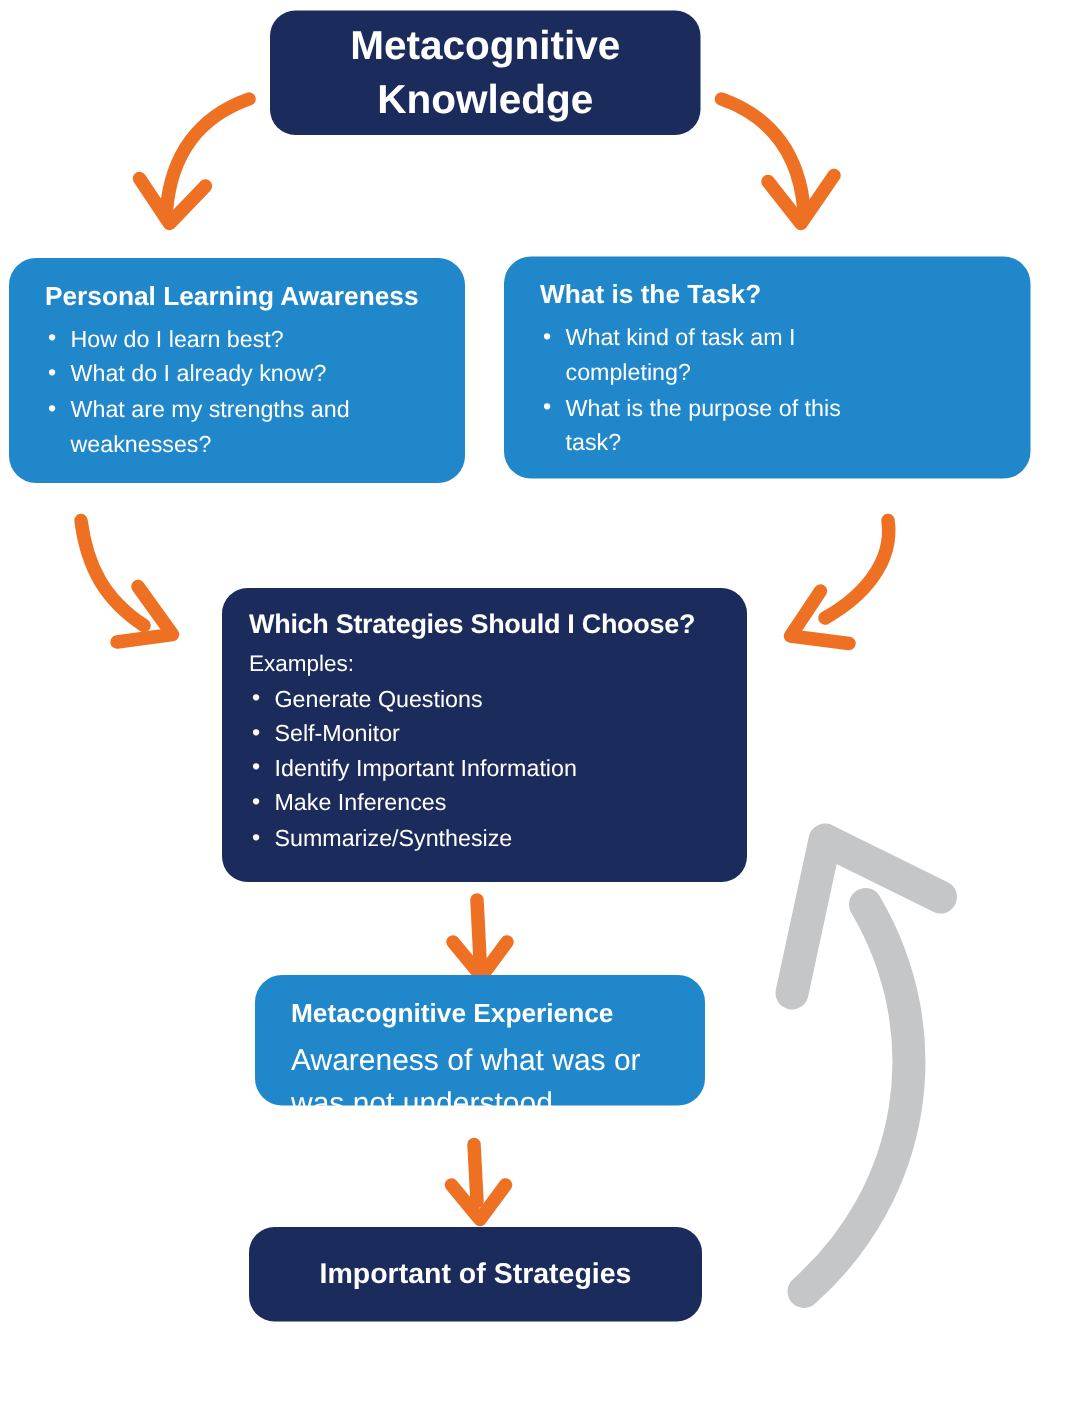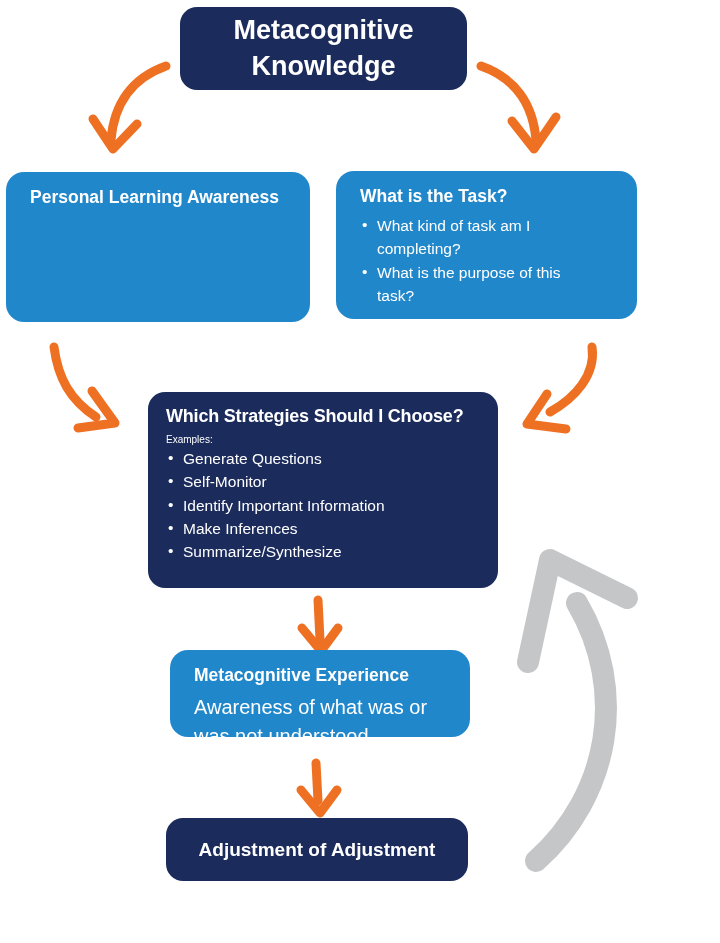--- a/index.html
+++ b/index.html
@@ -16,32 +16,32 @@
   .navy{background:var(--navy); border-radius:17px;}
   .blue{background:var(--blue); border-radius:18px;}
 
   .root-box{
     left:180px; top:7px; width:287px; height:83px;
     display:flex; align-items:center; justify-content:center;
     text-align:center; font-weight:bold; font-size:27px; line-height:1.3;
     padding:0 28px;
   }
   .personal-box{left:6px; top:172px; width:304px; height:150px; padding:15px 20px 12px 24px;}
-  .task-box{left:336px; top:171px; width:301px; height:148px; padding:15px 20px 8px 24px;}
+  .task-box{left:336px; top:171px; width:351px; height:148px; padding:15px 20px 8px 24px;}
   .strategies-box{left:148px; top:392px; width:350px; height:196px; padding:14px 20px 10px 18px;}
   .experience-box{left:170px; top:650px; width:300px; height:87px; padding:15px 20px 10px 24px;}
   .adjustment-box{
     left:166px; top:818px; width:302px; height:63px;
     display:flex; align-items:center; justify-content:center;
     font-weight:bold; font-size:19px;
   }
 
   .box-heading{font-weight:bold; font-size:17.5px; white-space:nowrap; margin-bottom:7px;}
   .strategies-box .box-heading{font-size:18px; letter-spacing:-0.2px; margin-bottom:5px;}
-  .intro-line{font-size:10px; line-height:1.5;}
+  .intro-line{font-size:15px; line-height:1.5;}
   .bullets{list-style:none;}
   .bullets li{
     position:relative; padding-left:17px;
     font-size:15.5px; line-height:1.5;
   }
   .bullets li::before{content:"\2022"; position:absolute; left:2px; top:-1px;}
   .experience-box .description{font-size:20px; line-height:1.45; max-width:235px;}
 
   .arrow-layer{position:absolute; left:0; top:0; pointer-events:none;}
   .o{fill:none; stroke:var(--orange); stroke-width:9; stroke-linecap:round; stroke-linejoin:round;}
@@ -87,20 +87,25 @@
       <path class="g" d="M528,662 L550,560 L627,598"></path>
     </g>
   </svg>
 
   <div class="box navy root-box">
     <span>Metacognitive Knowledge</span>
   </div>
 
   <div class="box blue personal-box">
     <div class="box-heading">Personal Learning Awareness</div>
+    <ul class="bullets">
+        <li>How do I learn best?</li>
+        <li>What do I already know?</li>
+        <li>What are my strengths and weaknesses?</li>
+      </ul>
   </div>
 
   <div class="box blue task-box">
     <div class="box-heading">What is the Task?</div>
     <ul class="bullets" style="max-width:215px">
         <li>What kind of task am I completing?</li>
         <li>What is the purpose of this task?</li>
       </ul>
   </div>
 
@@ -115,17 +120,17 @@
         <li>Summarize/Synthesize</li>
       </ul>
   </div>
 
   <div class="box blue experience-box">
     <div class="box-heading">Metacognitive Experience</div>
     <div class="description">Awareness of what was or was not understood</div>
   </div>
 
   <div class="box navy adjustment-box">
-    <span>Adjustment of Adjustment</span>
+    <span>Important of Strategies</span>
   </div>
 
 
 </div>
 
 </body></html>

